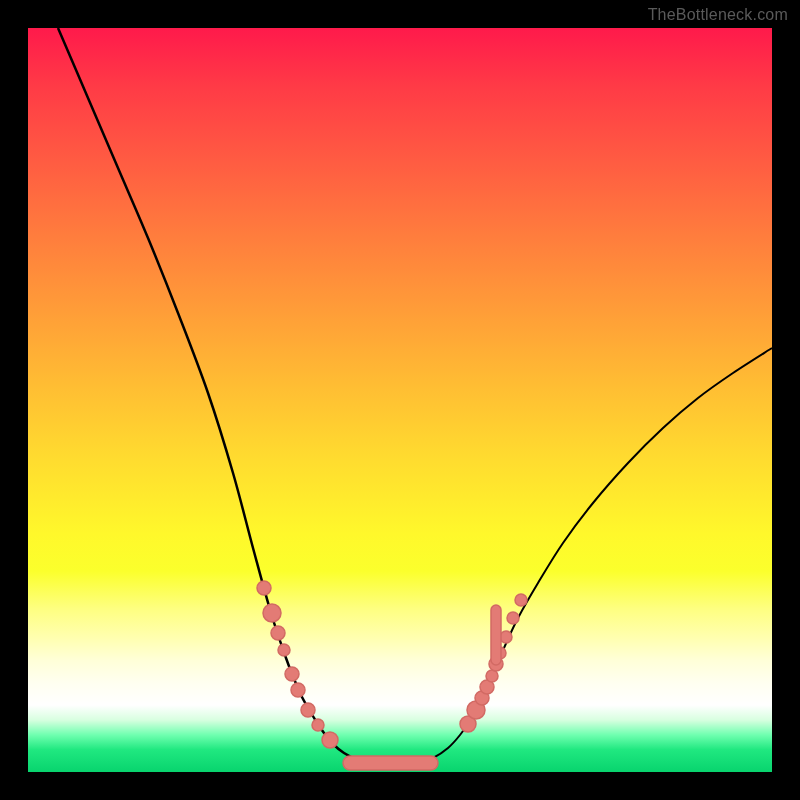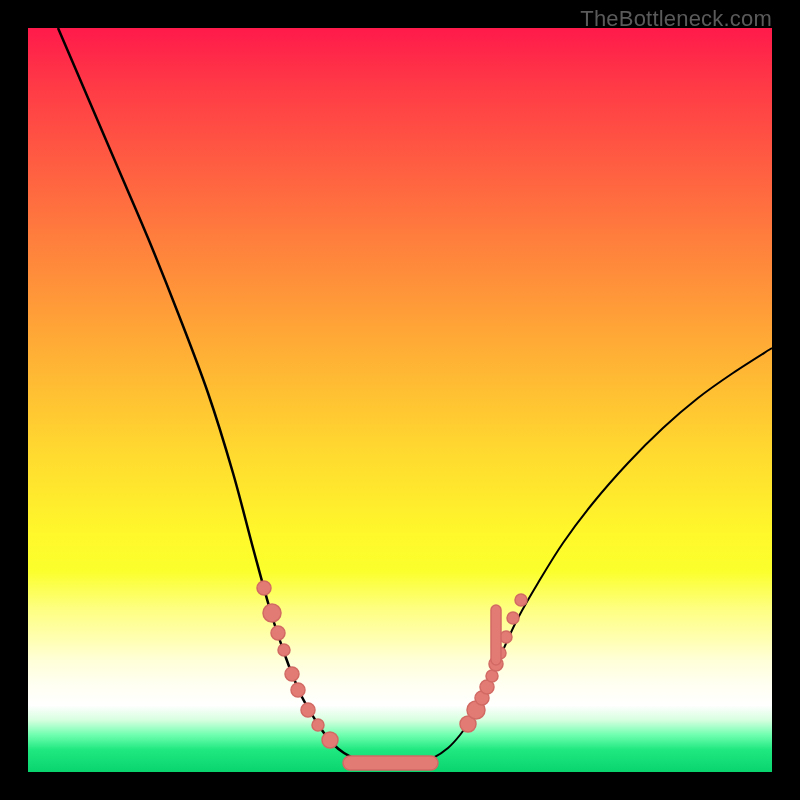--- a/index.html
+++ b/index.html
@@ -33,23 +33,23 @@
       #fffff0 88%,
       #ffffff 91%,
       #d8ffe0 93%,
       #70ffb0 95%,
       #20e880 97%,
       #08d46e 100%);
   }
   .watermark {
     position: absolute;
     top: 6px;
-    right: 28px;
+    right: 12px;
     color: #5a5a5a;
-    font-size: 22px;
+    font-size: 16px;
     font-weight: 500;
     letter-spacing: 0.2px;
     user-select: none;
   }
   svg.curve {
     position: absolute;
     left: 0;
     top: 0;
     width: 744px;
     height: 744px;

